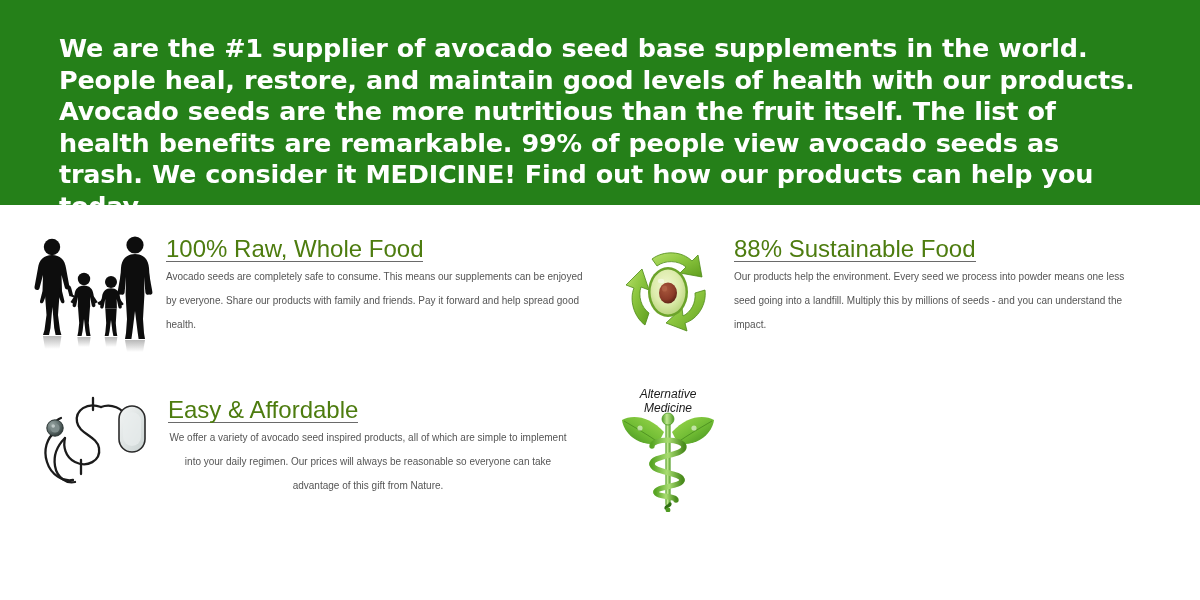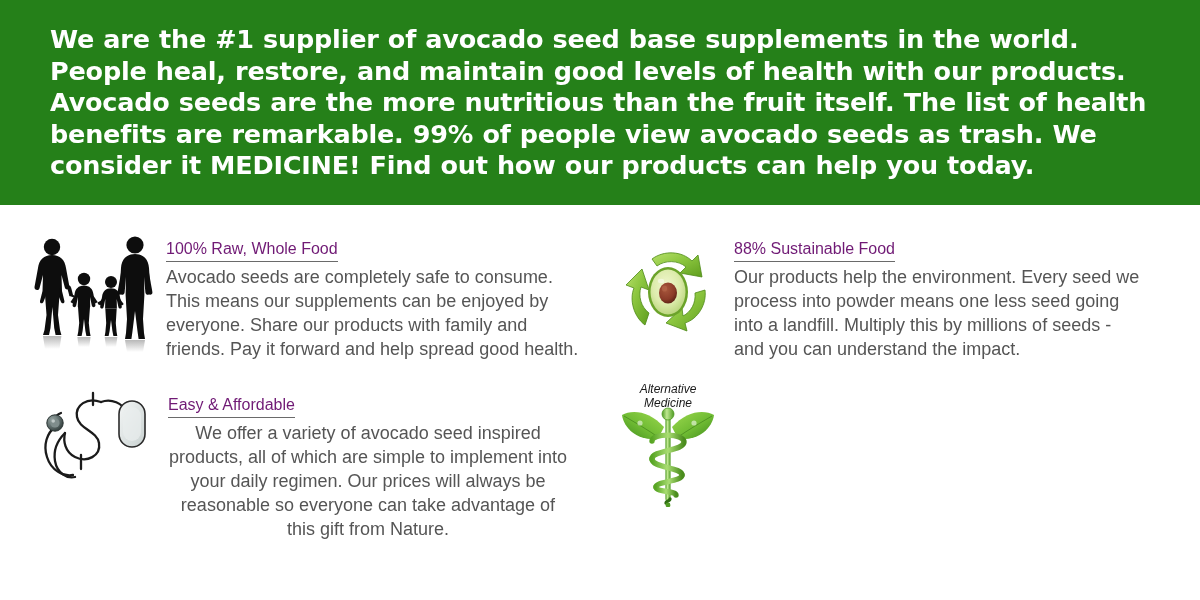--- a/index.html
+++ b/index.html
@@ -23,21 +23,21 @@
     box-sizing: border-box;
     padding: 16px 40px 0 42px;
   }
   .hero-text {
     color: #ffffff;
     font-family: "DejaVu Sans", sans-serif;
     font-weight: bold;
     font-size: 25.5px;
     line-height: 31.5px;
     letter-spacing: -0.2px;
-    margin: 8px;
+    margin: 17px;
     word-spacing: 0.5px;
   }
 
   
   .features {
     width: 1200px;
     box-sizing: border-box;
     padding: 0;
   }
   .feature-row {
@@ -55,41 +55,41 @@
     flex: 0 0 auto;
     display: flex;
     align-items: flex-start;
     justify-content: center;
   }
   .feature-body {
     flex: 1 1 auto;
     padding-top: 2px;
   }
   .feature-title {
-    color: #701a75;
-    font-size: 16px;
+    color: #4d7c0f;
+    font-size: 24px;
     line-height: 23px;
     font-weight: normal;
     margin: 0 0 1px 0;
     display: inline-block;
     border-bottom: 1px solid #6a6a6a;
     padding-bottom: 1px;
     white-space: nowrap;
   }
   .feature-desc {
     color: #555555;
-    font-size: 18px;
+    font-size: 10px;
     line-height: 24px;
     margin: 2px 0 0 0;
     max-width: 420px;
   }
 
   
   .row1 { margin-top: 30px; }
-  .row2 { margin-top: 18px; }
+  .row2 { margin-top: 29px; }
 
   .f-raw   .feature-icon { width: 148px; margin-top: 0px; }
   .f-sust  .feature-icon { width: 120px; margin-top: 2px; }
   .f-easy  .feature-icon { width: 150px; margin-top: 8px; }
   .f-prov  .feature-icon { width: 120px; margin-top: 0px; font-style: italic; }
 
   .f-raw   .feature-body { padding-top: 2px; }
   .f-sust  .feature-body { padding-top: 2px; padding-left: 6px; }
   .f-easy  .feature-body { padding-top: 14px; }
   .f-prov  .feature-body { padding-top: 20px; padding-left: 6px; }

